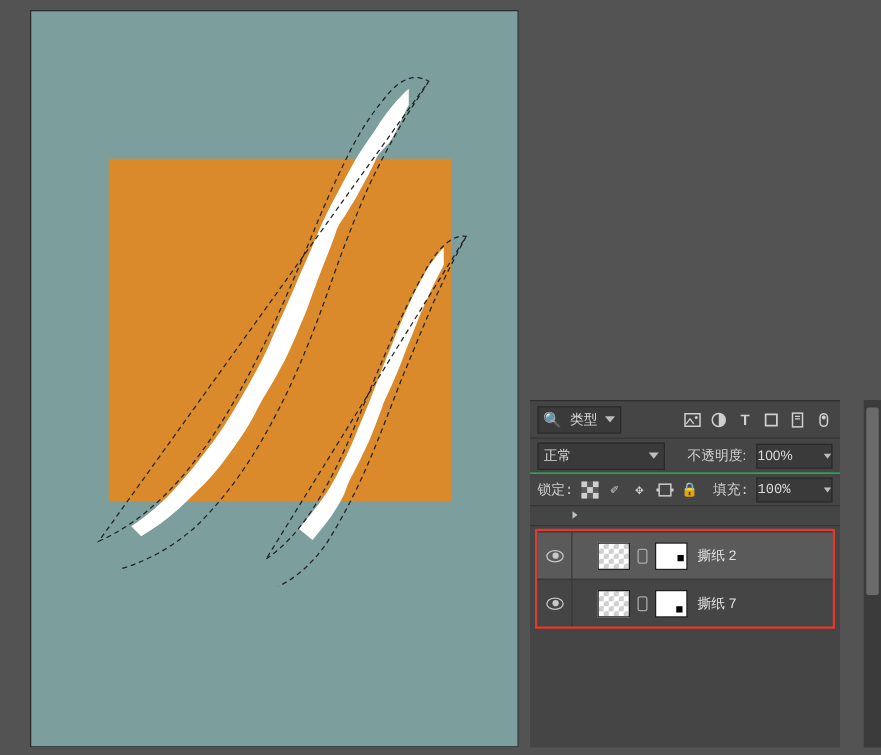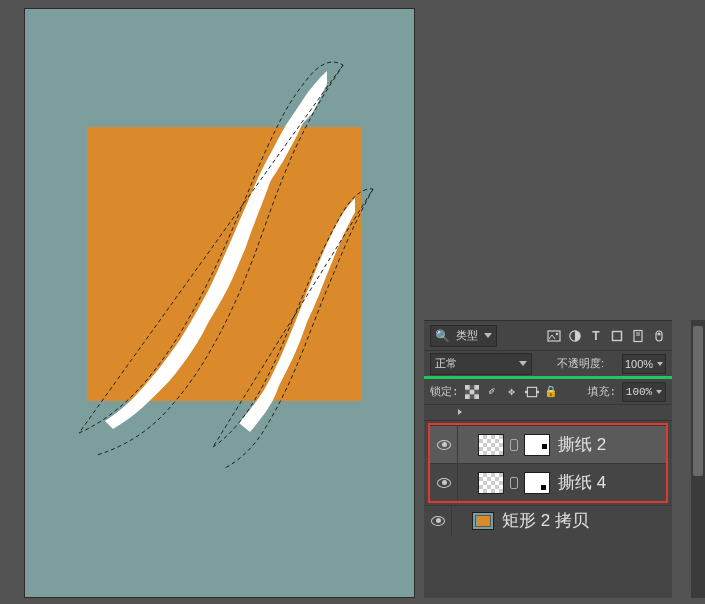--- a/index.html
+++ b/index.html
@@ -48,28 +48,28 @@
     border-right: 4px solid transparent;
     border-top: 5px solid #bdbdbd;
     margin-left: 2px;
   }
   .mag { font-size: 12px; color:#cfcfcf; margin-right:2px;}
   .hdr-icons { margin-left: auto; display:flex; gap:7px; align-items:center;}
   .hdr-icons .ico { width:14px; height:14px; display:flex; align-items:center; justify-content:center; color:#d0d0d0; font-size:12px;}
   .hdr-icons .ico svg { width:14px; height:14px; fill:#d0d0d0;}
 
   .panel-mode {
-    height: 28px; padding: 0 6px; gap: 18px;
-    border-bottom: 3px solid #22c55e;
+    height: 28px; padding: 0 6px; gap: 8px;
+    border-bottom: 1px solid #22c55e;
   }
   .modebox { flex: 1; max-width: 102px; }
   .label { font-size: 11px; color:#cfcfcf; }
   .pct {
-    width: 44px; height: 20px;
-    display:flex; align-items:center; justify-content:center;
+    width: 61px; height: 20px;
+    display:flex; align-items:center; justify-content:space-between;
     background:#3a3a3a; border:1px solid #2a2a2a;
     font-size:11px;
   }
   .pct .caret { margin-left:4px;
     width:0;height:0;border-left:3px solid transparent;border-right:3px solid transparent;border-top:4px solid #bdbdbd;}
 
   .panel-lock {
     height: 26px; padding: 0 6px; gap: 6px;
     border-bottom: 1px solid #363636;
     font-family: Liberation Mono, monospace;
@@ -120,21 +120,21 @@
       linear-gradient(45deg,#ccc 25%,transparent 25%,transparent 75%,#ccc 75%),
       linear-gradient(45deg,#ccc 25%,transparent 25%,transparent 75%,#ccc 75%);
     background-size:8px 8px; background-position:0 0,4px 4px; background-color:#fff;
   }
   .thumb .sq { width:12px;height:12px;background:#da8a2a; }
   .thumb.mask { background:#000; }
   .thumb.mask .m { width:100%;height:100%;background:#fff; }
   .thumb.mask .dot { position:absolute; width:5px;height:5px;background:#000; }
   .thumb .inner-border { position:absolute; inset:2px; border:1px solid #5a5a5a; }
   .link { width:8px;height:12px;border:1px solid #aaa;border-radius:2px; }
-  .layer .name { margin-left:8px; font-size:17px; color:#e2e2e2; white-space:nowrap; overflow:hidden; }
+  .layer .name { margin-left:8px; font-size:11px; color:#e2e2e2; white-space:nowrap; overflow:hidden; }
 
   .right-scrollbar {
     position:absolute; right:0; top:320px; width:14px; height:278px;
     background:#3b3b3b;
   }
   .right-scrollbar .thumbv {
     position:absolute; left:2px; width:10px; top:6px; height:150px;
     background:#6a6a6a; border-radius:2px;
   }
 </style>
@@ -338,37 +338,25 @@
             <span class="eye"></span>
           </div>
         <div class="thumbs">
           <div class="thumb checker"></div>
           <span class="link"></span>
           <div class="thumb mask">
               <div class="m"></div>
               <div class="dot" style="right:3px;bottom:3px;"></div>
             </div>
         </div>
-        <span class="name">撕纸 4</span>
+        <span class="name">撕纸 7</span>
       </div>
     </div>
   </div>
 
   <div class="layers">
-    <div class="layer short">
-      <div class="vis">
-          <span class="eye"></span>
-        </div>
-      <div class="thumbs">
-        <div class="thumb short" style="background:#7c9e9c;">
-            <div class="sq"></div>
-            <div class="inner-border"></div>
-          </div>
-      </div>
-      <span class="name">矩形 2 拷贝</span>
-    </div>
   </div>
 
 </div>
 
 <div class="right-scrollbar">
   <div class="thumbv"></div>
 </div>
 
 </body></html>

